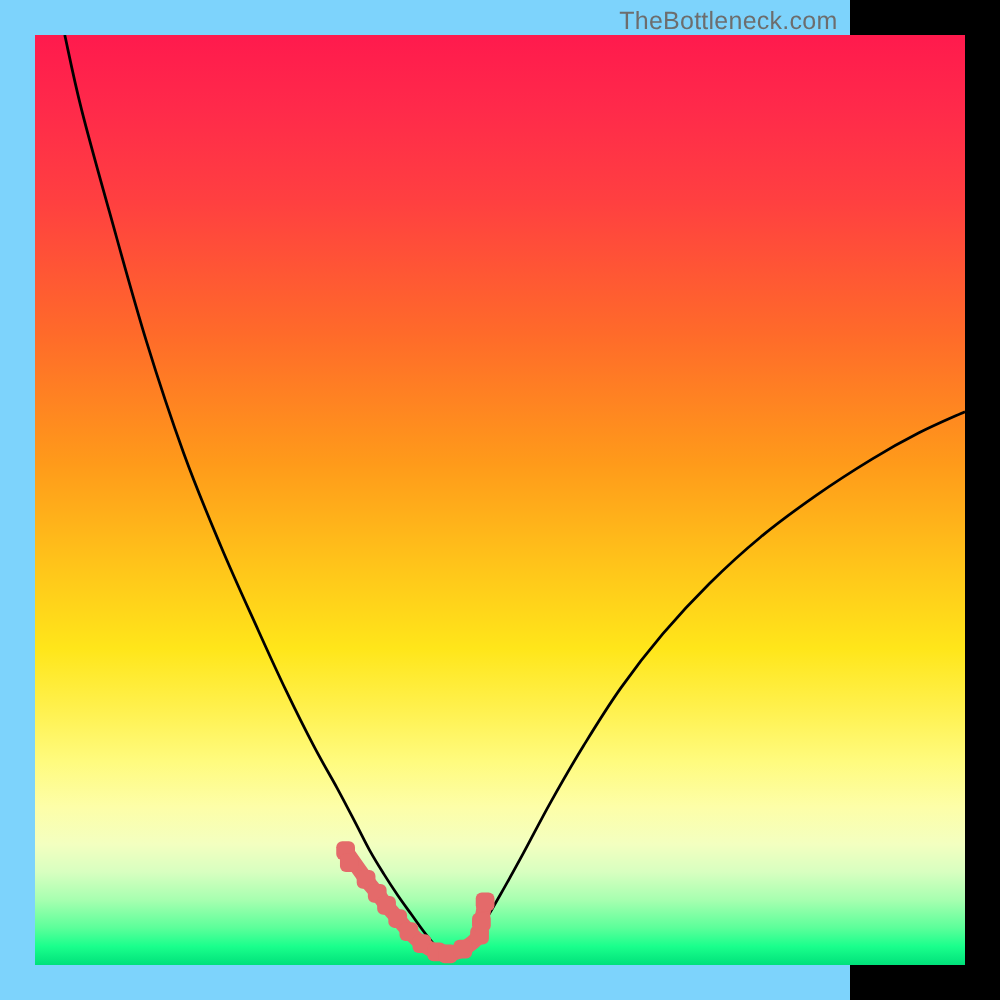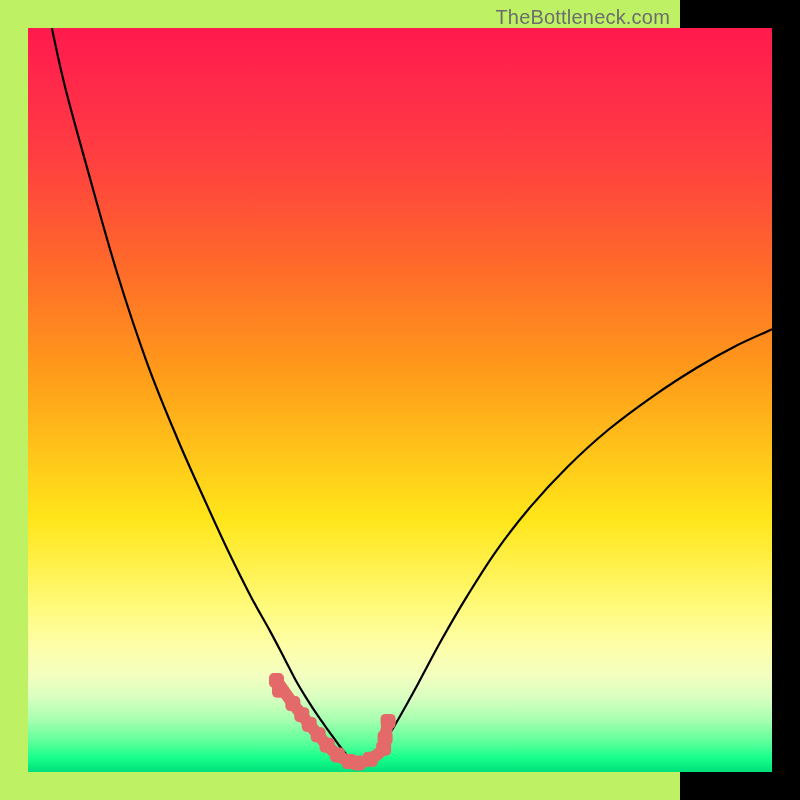--- a/index.html
+++ b/index.html
@@ -10,21 +10,21 @@
     background: #000;
     overflow: hidden;
     font-family: Arial, Helvetica, sans-serif;
   }
   .frame {
     position: absolute;
     left: 0;
     top: 0;
     width: 680px;
     height: 800px;
-    background: #bef264;
+    background: #7dd3fc;
   }
   .plot {
     position: absolute;
     left: 28px;
     top: 28px;
     width: 744px;
     height: 744px;
     background: linear-gradient(
       to bottom,
       #ff1a4d 0%,

